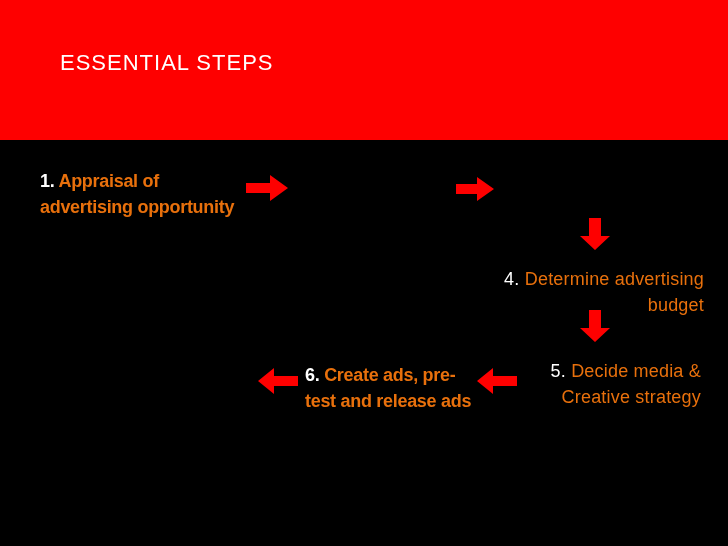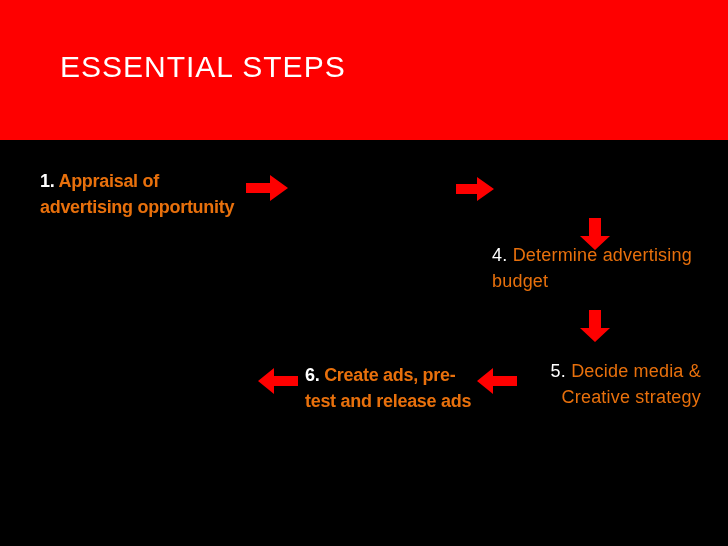--- a/index.html
+++ b/index.html
@@ -21,21 +21,21 @@
     left: 0;
     top: 0;
     width: 728px;
     height: 140px;
     background: #fe0000;
   }
   #slide-title {
     position: absolute;
     left: 60px;
     top: 50px;
-    font-size: 30px;
+    font-size: 22px;
     letter-spacing: 1px;
     color: #ffffff;
     font-weight: 400;
     font-family: "Liberation Sans", sans-serif;
     white-space: nowrap;
   }
   
   #body-area {
     position: absolute;
     left: 0;
@@ -64,21 +64,21 @@
     letter-spacing: 0.2px;
   }
   .step.light-text .num {
     color: #ffffff;
     font-weight: normal;
   }
   
   #step1 { left: 40px;  top: 28px;  width: 215px; }
   #step2 { left: 287px; top: 28px;  width: 165px; }
   #step3 { left: 537px; top: 28px;  width: 160px; }
-  #step4 { left: 492px; top: 102px; width: 212px; }
+  #step4 { left: 492px; top: 126px; width: 212px; text-align: right; }
   #step5 { left: 516px; top: 218px; width: 185px; text-align: right; }
   #step6 { left: 305px; top: 222px; width: 170px; }
   #step7 { left: 35px;  top: 222px; width: 215px; }
 
   
   .arrow {
     position: absolute;
   }
   .arrow svg { display: block; }
   #arrow-1-2 { left: 246px; top: 35px; }

